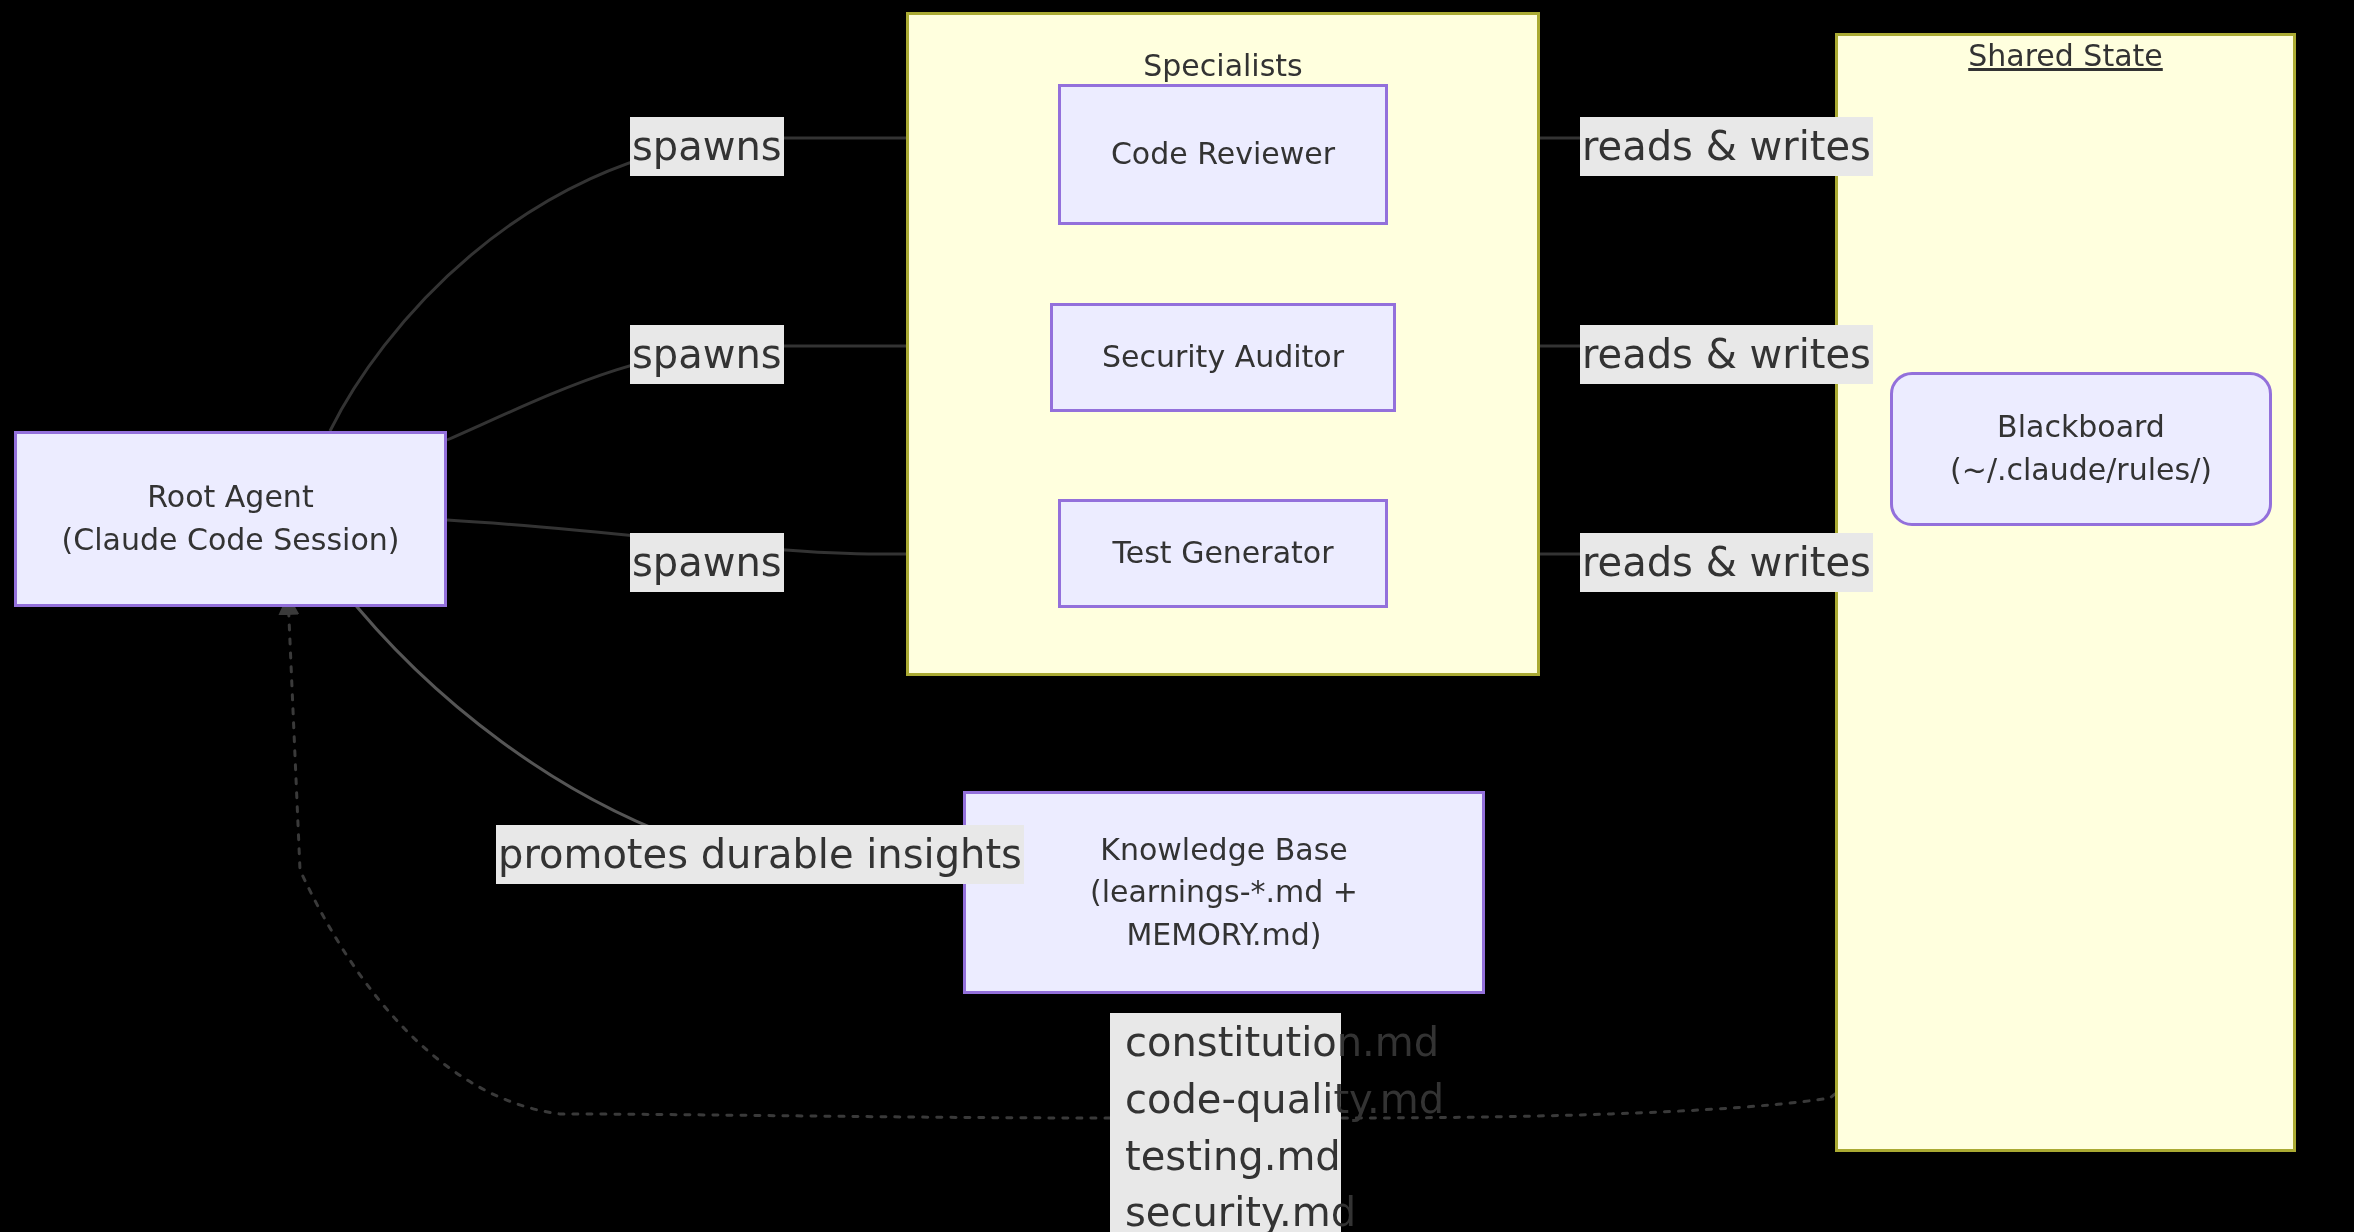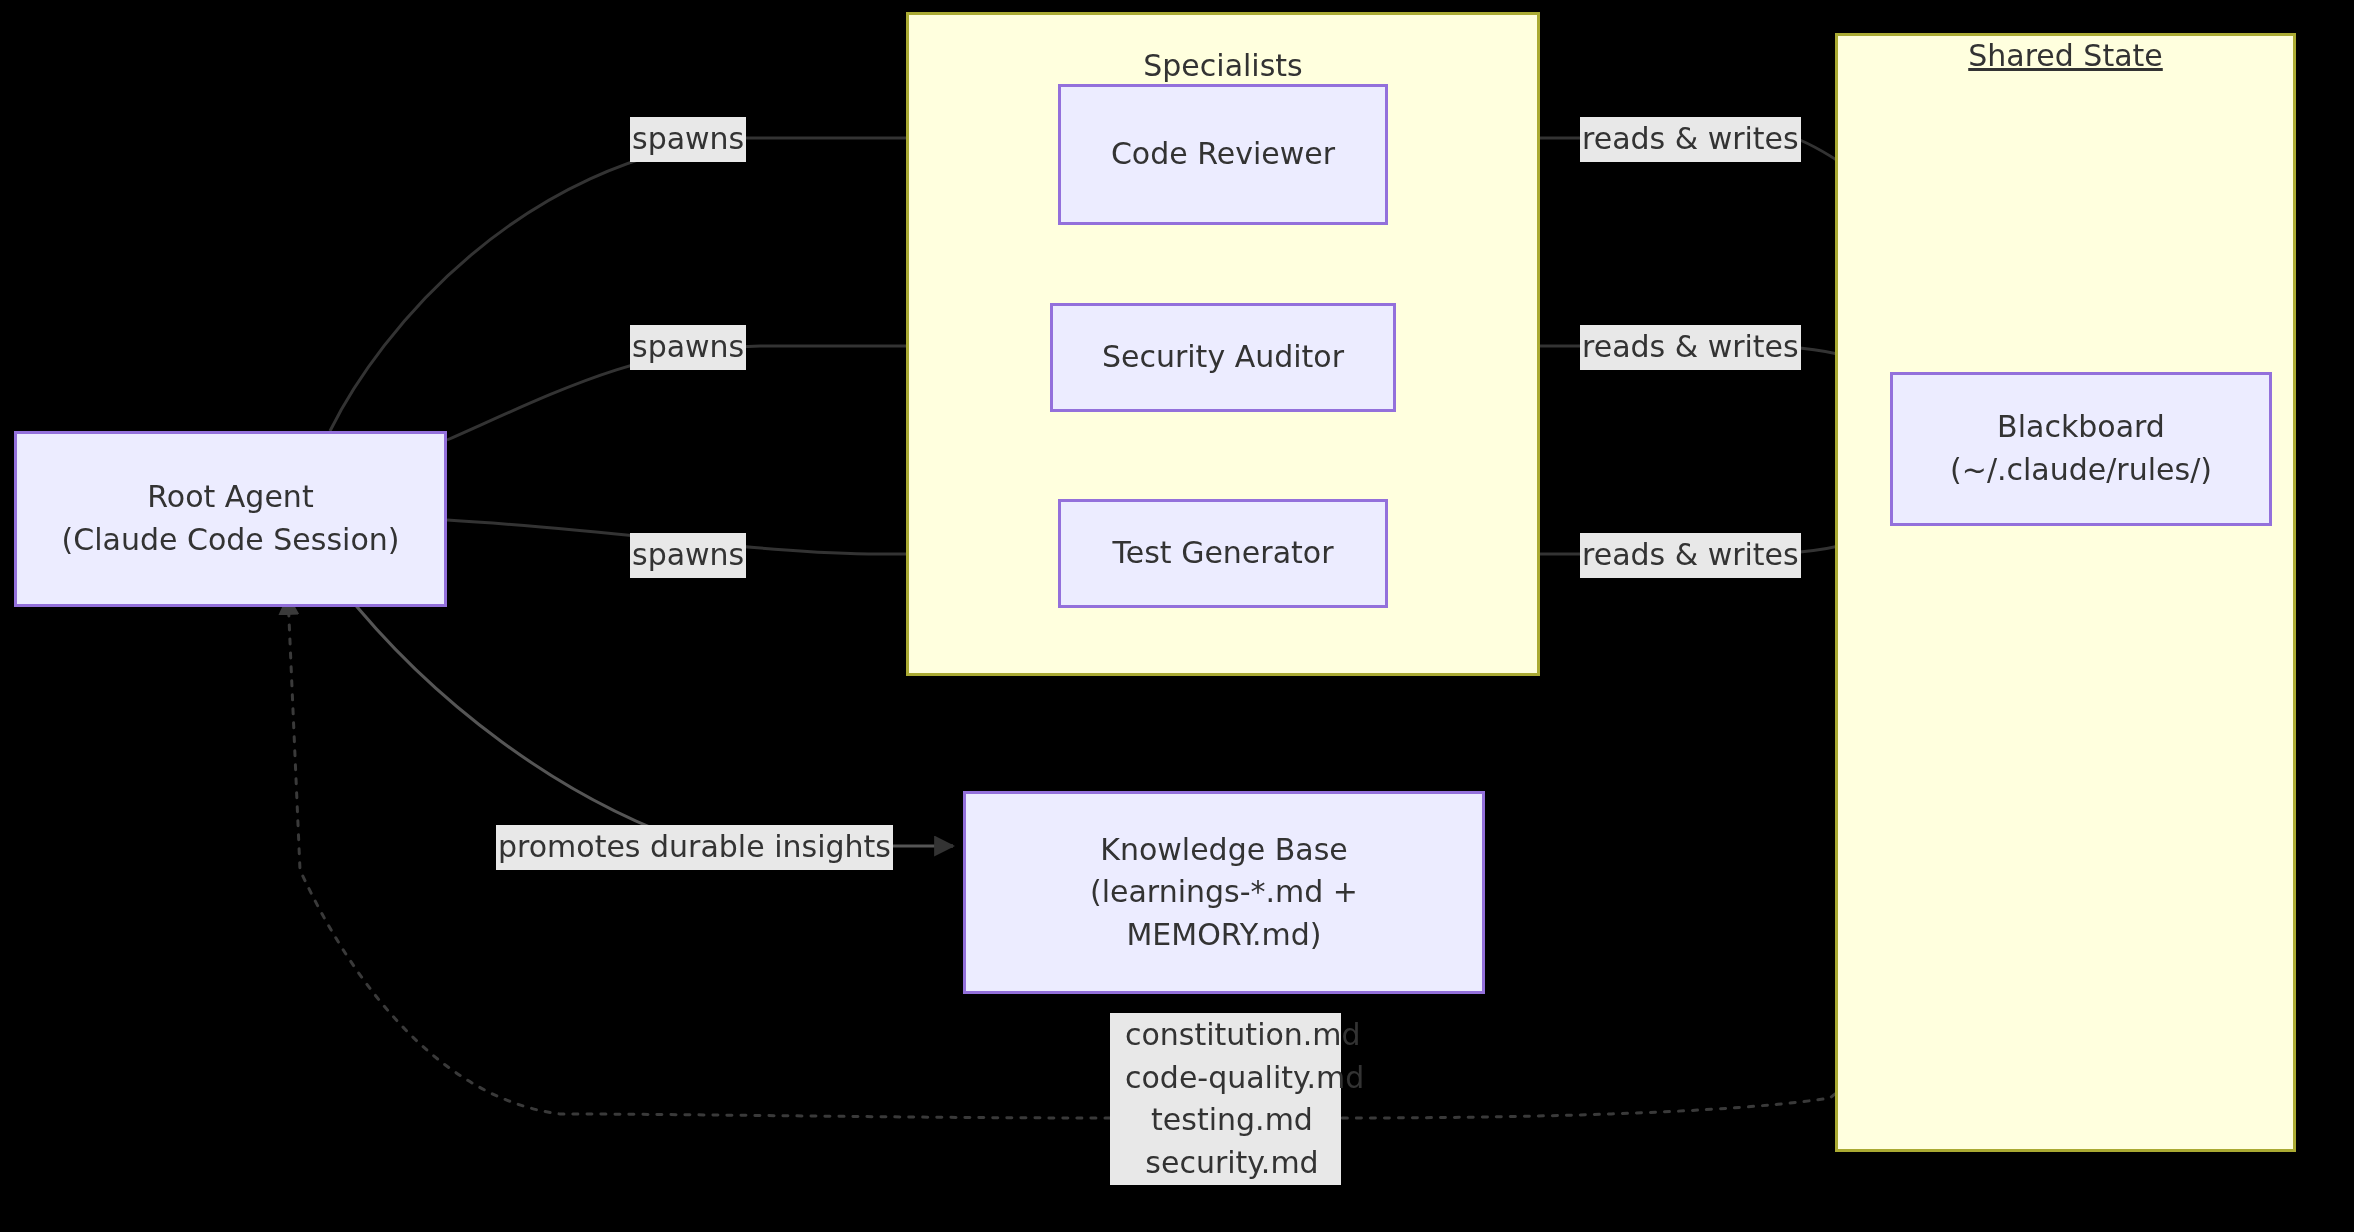--- a/index.html
+++ b/index.html
@@ -57,21 +57,21 @@
     text-align: center;
     white-space: nowrap;
   }
   .node .line {
     display: block;
   }
   .edge-label {
     position: absolute;
     background: #e8e8e8;
     color: #333333;
-    font-size: 30px;
+    font-size: 40px;
     line-height: 1.42;
     text-align: center;
     white-space: nowrap;
     padding: 1px 2px;
     box-sizing: border-box;
   }
   .edge-label.multi {
     line-height: 1.42;
     padding-left: 15px;
   }
@@ -141,21 +141,21 @@
   <div class="node" style="left:1058px; top:499px; width:330px; height:109px;">
     <span class="line">Test Generator</span>
   </div>
 
   <div class="node" style="left:963px; top:743px; width:522px; height:203px;margin-top:48px;">
     <span class="line">Knowledge Base</span>
     <span class="line">(learnings-*.md +</span>
     <span class="line">MEMORY.md)</span>
   </div>
 
-  <div class="node" style="left:1890px; top:372px; width:382px; height:154px;">
+  <div class="node" style="left:1890px; top:372px; width:382px; height:154px;border-radius:22px;">
     <span class="line">Blackboard</span>
     <span class="line">(~/.claude/rules/)</span>
   </div>
 
   <div class="edge-label" style="left:630px; top:117px;">spawns</div>
 
   <div class="edge-label" style="left:630px; top:325px;">spawns</div>
 
   <div class="edge-label" style="left:630px; top:533px;">spawns</div>
 

